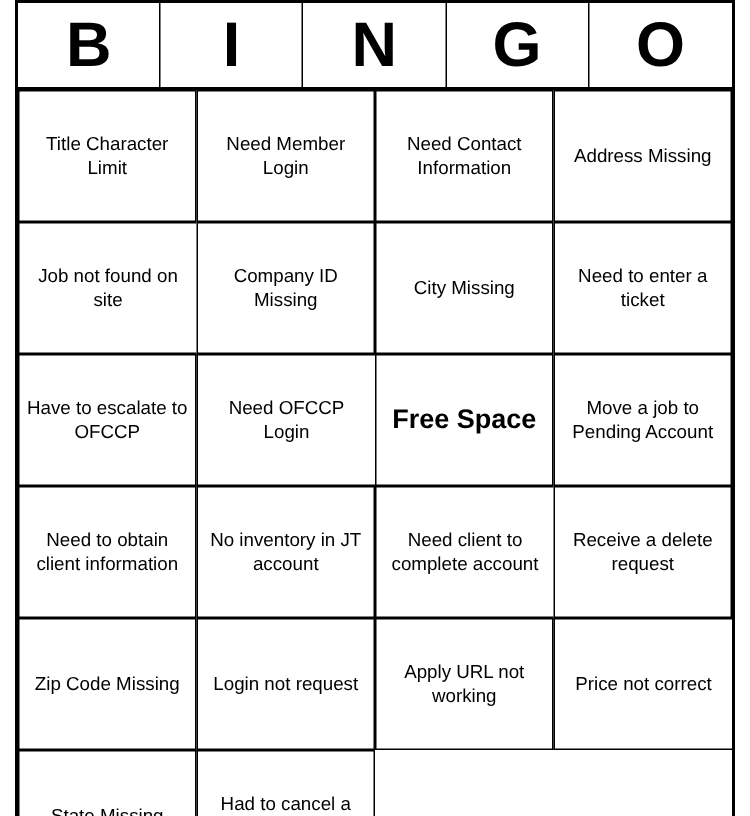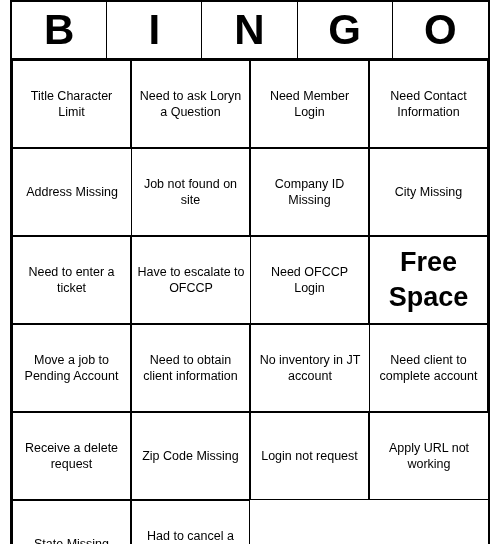--- a/index.html
+++ b/index.html
@@ -43,21 +43,21 @@
       display: flex;
       align-items: center;
       justify-content: center;
       text-align: center;
       padding: 5px 4px;
       font-size: 12.5px;
       line-height: 1.3;
       word-break: break-word;
     }
     .bingo-cell.free-space {
-      font-size: 27px;
+      font-size: 18px;
       font-weight: bold;
     }
     .bingo-cell:nth-child(5n) {
       border-right: none;
     }
     .bingo-cell:nth-child(n+21) {
       border-bottom: none;
     }
   </style>
 </head>
@@ -66,35 +66,35 @@
 <div class="bingo-card">
   <div class="bingo-header">
   <div class="bingo-header-cell">B</div>
       <div class="bingo-header-cell">I</div>
       <div class="bingo-header-cell">N</div>
       <div class="bingo-header-cell">G</div>
       <div class="bingo-header-cell">O</div>
     </div>
   <div class="bingo-grid">
   <div class="bingo-cell">Title Character Limit</div>
-      <div class="bingo-cell">Need to ask Loryn a Question</div>
       <div class="bingo-cell">Need Member Login</div>
       <div class="bingo-cell">Need Contact Information</div>
       <div class="bingo-cell">Address Missing</div>
       <div class="bingo-cell">Job not found on site</div>
       <div class="bingo-cell">Company ID Missing</div>
       <div class="bingo-cell">City Missing</div>
       <div class="bingo-cell">Need to enter a ticket</div>
       <div class="bingo-cell">Have to escalate to OFCCP</div>
       <div class="bingo-cell">Need OFCCP Login</div>
       <div class="bingo-cell free-space">Free Space</div>
       <div class="bingo-cell">Move a job to Pending Account</div>
       <div class="bingo-cell">Need to obtain client information</div>
       <div class="bingo-cell">No inventory in JT account</div>
       <div class="bingo-cell">Need client to complete account</div>
       <div class="bingo-cell">Receive a delete request</div>
       <div class="bingo-cell">Zip Code Missing</div>
       <div class="bingo-cell">Login not request</div>
       <div class="bingo-cell">Apply URL not working</div>
+      <div class="bingo-cell">Price not correct</div>
       <div class="bingo-cell">State Missing</div>
       <div class="bingo-cell">Had to cancel a posting</div>
     </div>
 </div>
 
 </body></html>

